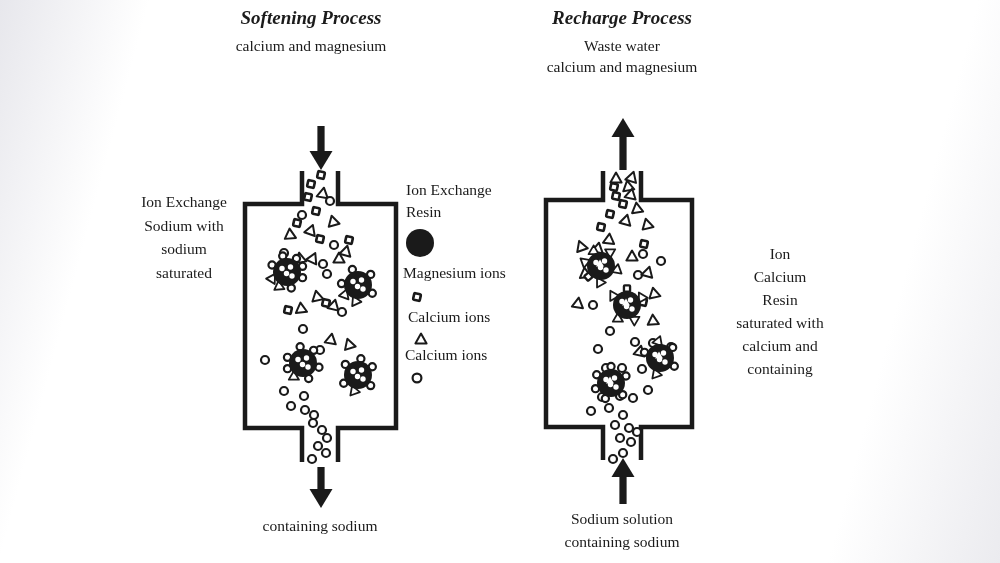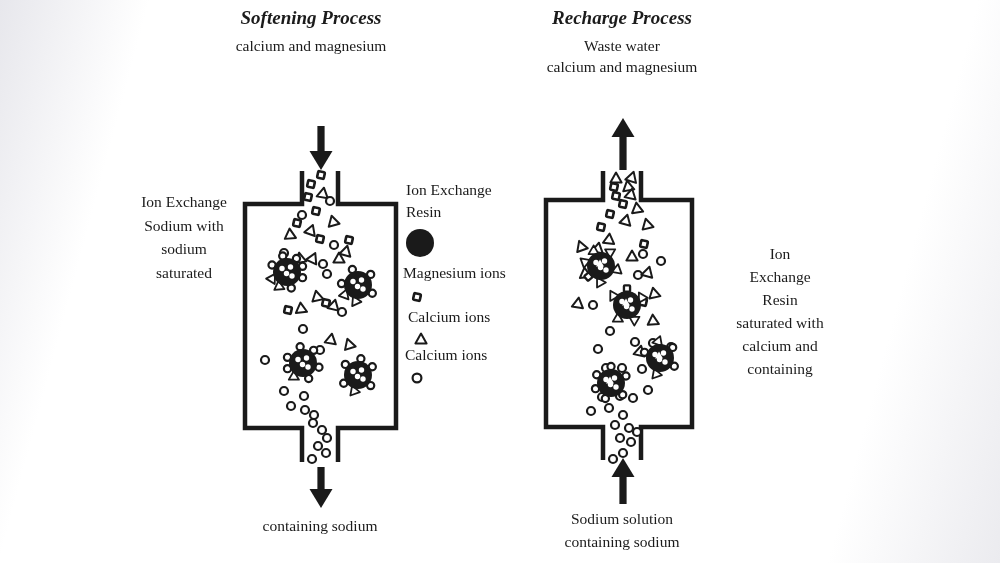--- a/index.html
+++ b/index.html
@@ -247,21 +247,21 @@
   </div>
 
   <div class="legend-line" style="left:406px; top:181px;">Ion Exchange</div>
   <div class="legend-line" style="left:406px; top:203px;">Resin</div>
   <div class="legend-line" style="left:403px; top:264px;">Magnesium ions</div>
   <div class="legend-line" style="left:408px; top:308px;">Calcium ions</div>
   <div class="legend-line" style="left:405px; top:346px;">Calcium ions</div>
 
   <div class="t right-label" style="left:710px; top:194px; width:140px;margin-top:48px;">
     <div>Ion</div>
-    <div>Exchange</div>
+    <div>Calcium</div>
     <div>Resin</div>
     <div>saturated with</div>
     <div>calcium and</div>
     <div>containing</div>
   </div>
 
   <div class="t footer" style="left:212px; top:515px; width:216px;">
     <div>containing sodium</div>
   </div>
   <div class="t footer" style="left:514px; top:508px; width:216px;">

